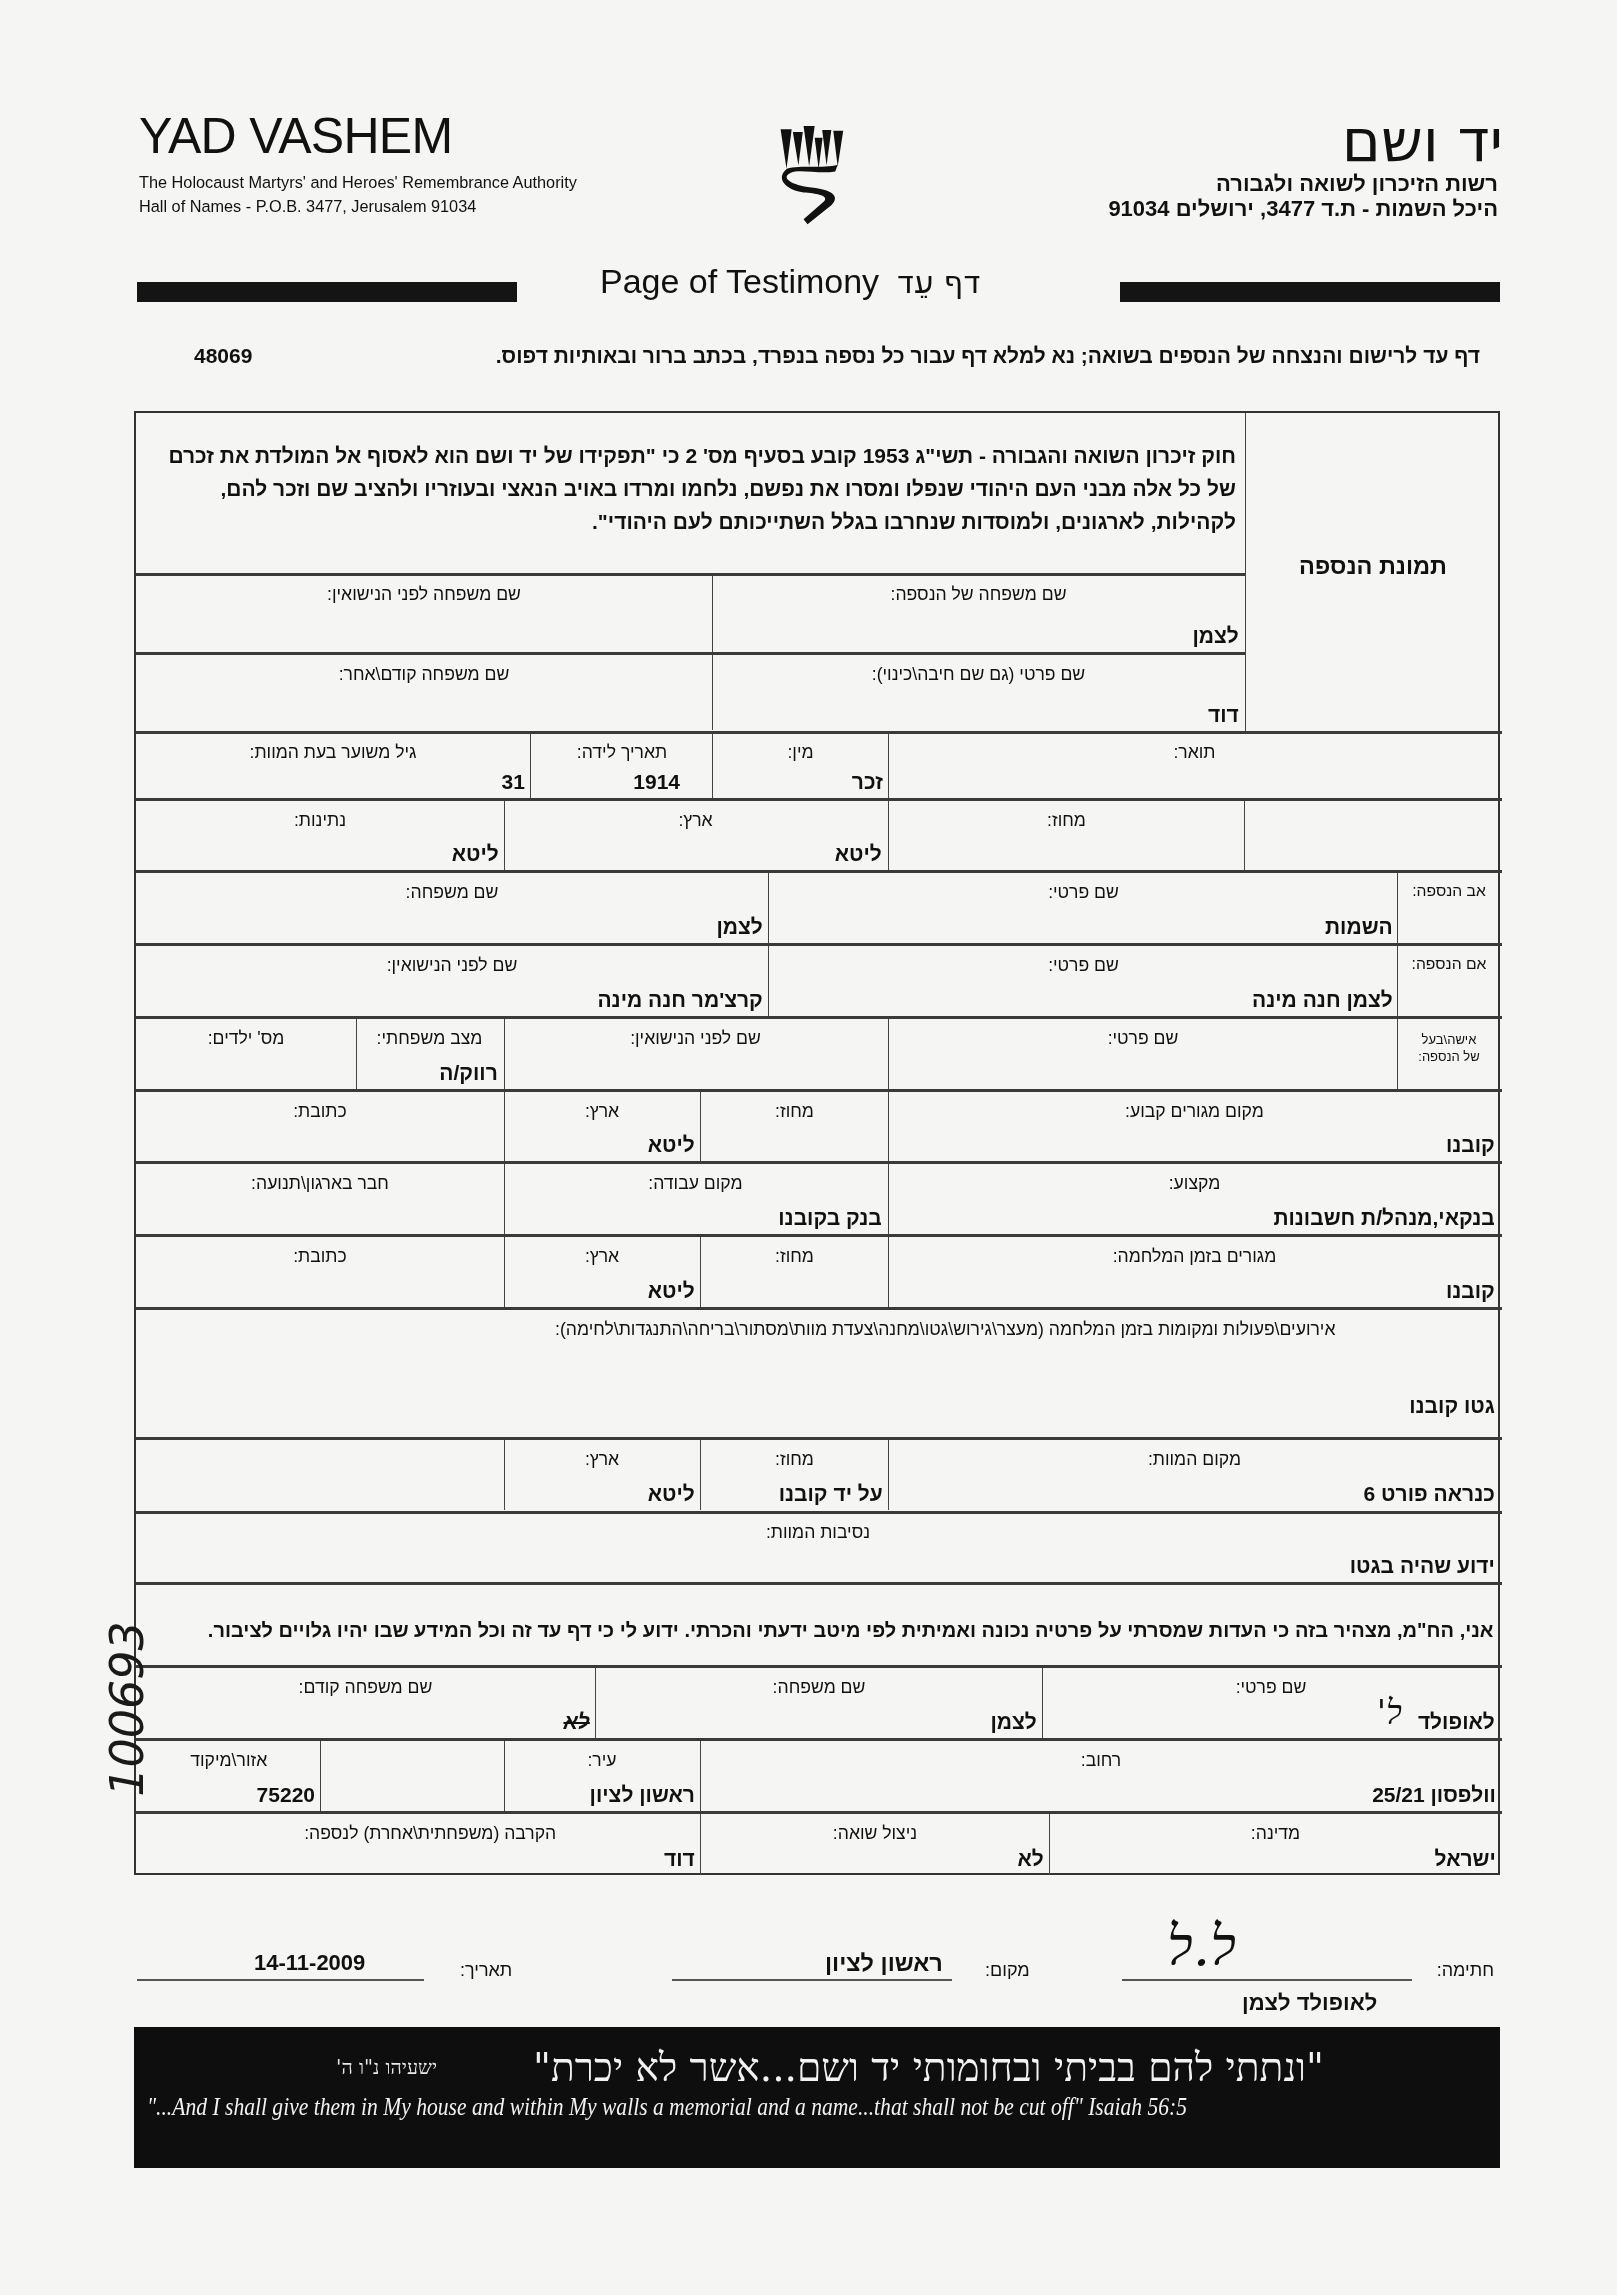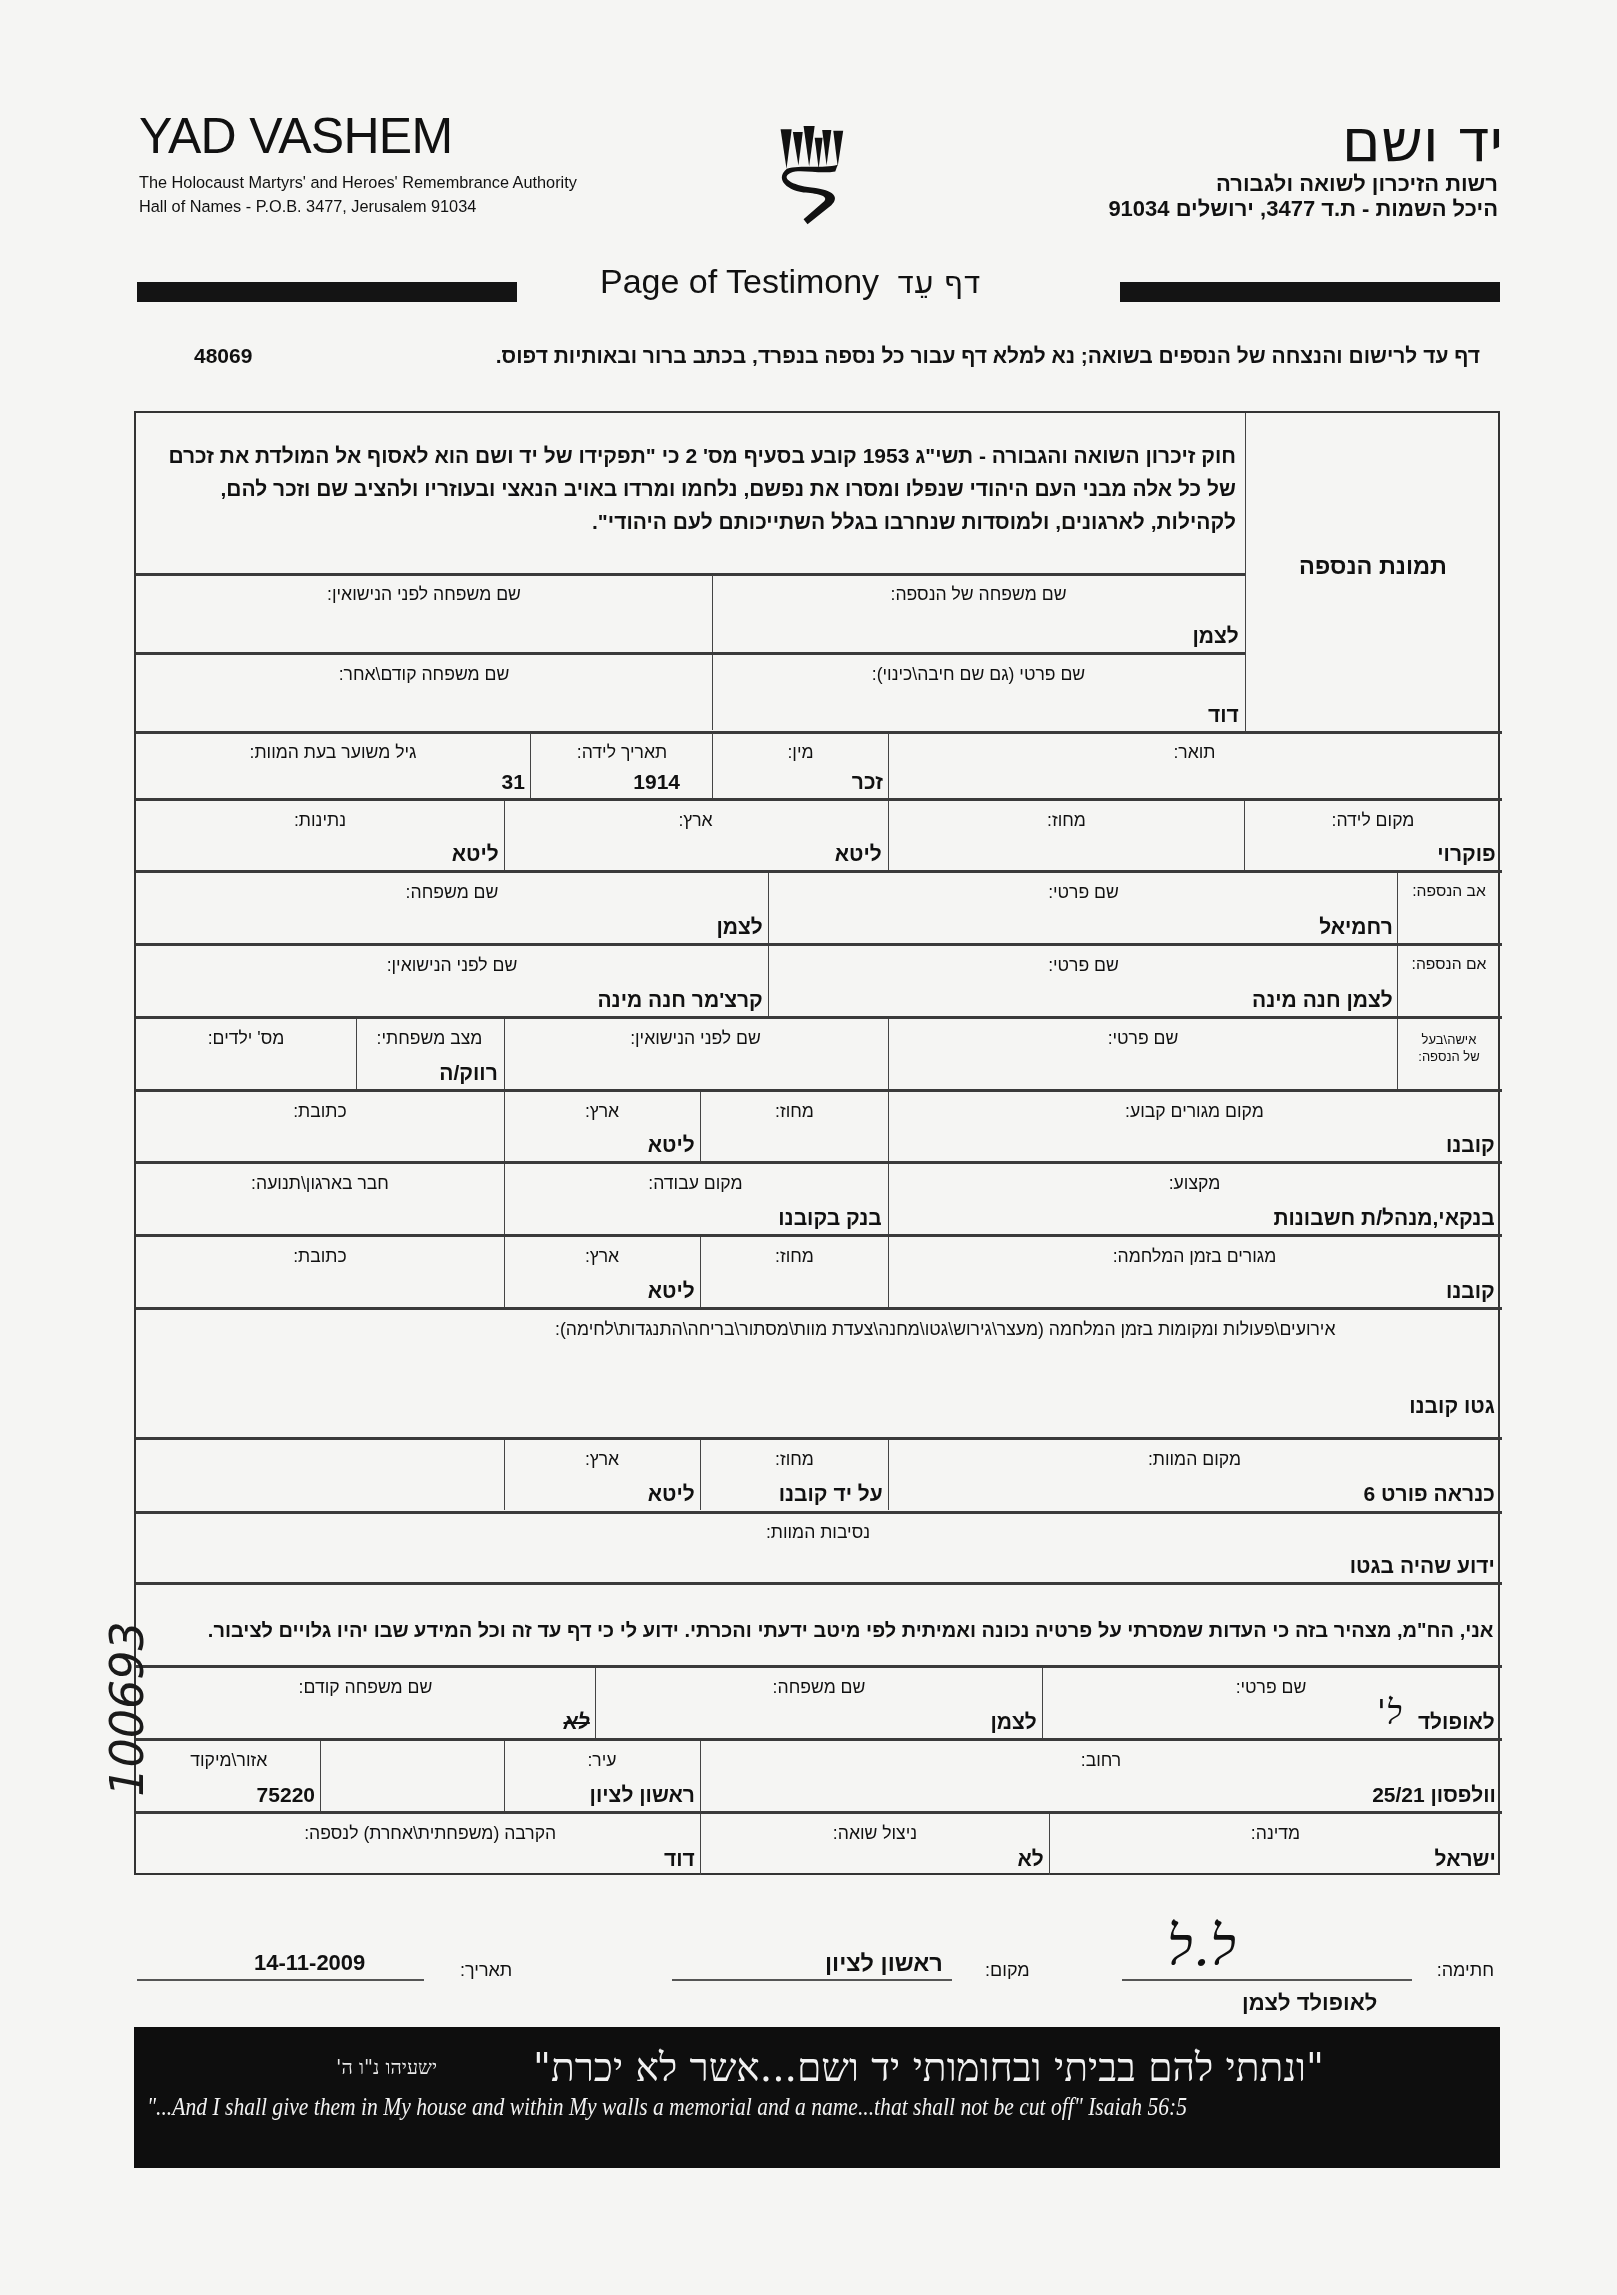--- a/index.html
+++ b/index.html
@@ -131,24 +131,20 @@
     <span class="lbl">תאריך לידה:</span>
     <span class="val" style="right:33px;">1914</span>
   </div>
   <div class="vl" style="left:394px;top:320px;height:65px;"></div>
   <div class="cell" style="left:0;top:320px;width:394px;height:65px;">
     <span class="lbl">גיל משוער בעת המוות:</span>
     <span class="val">31</span>
   </div>
   <div class="hl" style="left:0;top:385px;width:1366px;"></div>
 
-  <div class="cell" style="left:1109px;top:388px;width:256px;height:69px;">
-    <span class="lbl">מקום לידה:</span>
-    <span class="val">פוקרוי</span>
-  </div>
   <div class="vl" style="left:1108px;top:388px;height:69px;"></div>
   <div class="cell" style="left:753px;top:388px;width:355px;height:69px;">
     <span class="lbl">מחוז:</span>
     <span class="val"></span>
   </div>
   <div class="vl" style="left:752px;top:388px;height:69px;"></div>
   <div class="cell" style="left:368px;top:388px;width:383px;height:69px;">
     <span class="lbl">ארץ:</span>
     <span class="val">ליטא</span>
   </div>
@@ -158,21 +154,21 @@
     <span class="val">ליטא</span>
   </div>
   <div class="hl" style="left:0;top:457px;width:1366px;"></div>
 
   <div class="cell small-lbl" style="left:1262px;top:460px;width:102px;height:70px;">
     <span class="lbl" style="font-size:15.7px;">אב הנספה:</span>
   </div>
   <div class="vl" style="left:1261px;top:460px;height:143px;"></div>
   <div class="cell" style="left:633px;top:460px;width:629px;height:70px;">
     <span class="lbl">שם פרטי:</span>
-    <span class="val">רחמיאל</span>
+    <span class="val">השמות</span>
   </div>
   <div class="vl" style="left:632px;top:460px;height:143px;"></div>
   <div class="cell" style="left:0;top:460px;width:632px;height:70px;">
     <span class="lbl">שם משפחה:</span>
     <span class="val">לצמן</span>
   </div>
   <div class="hl" style="left:0;top:530px;width:1366px;"></div>
 
   <div class="cell" style="left:1262px;top:533px;width:102px;height:70px;">
     <span class="lbl" style="font-size:15.7px;">אם הנספה:</span>

